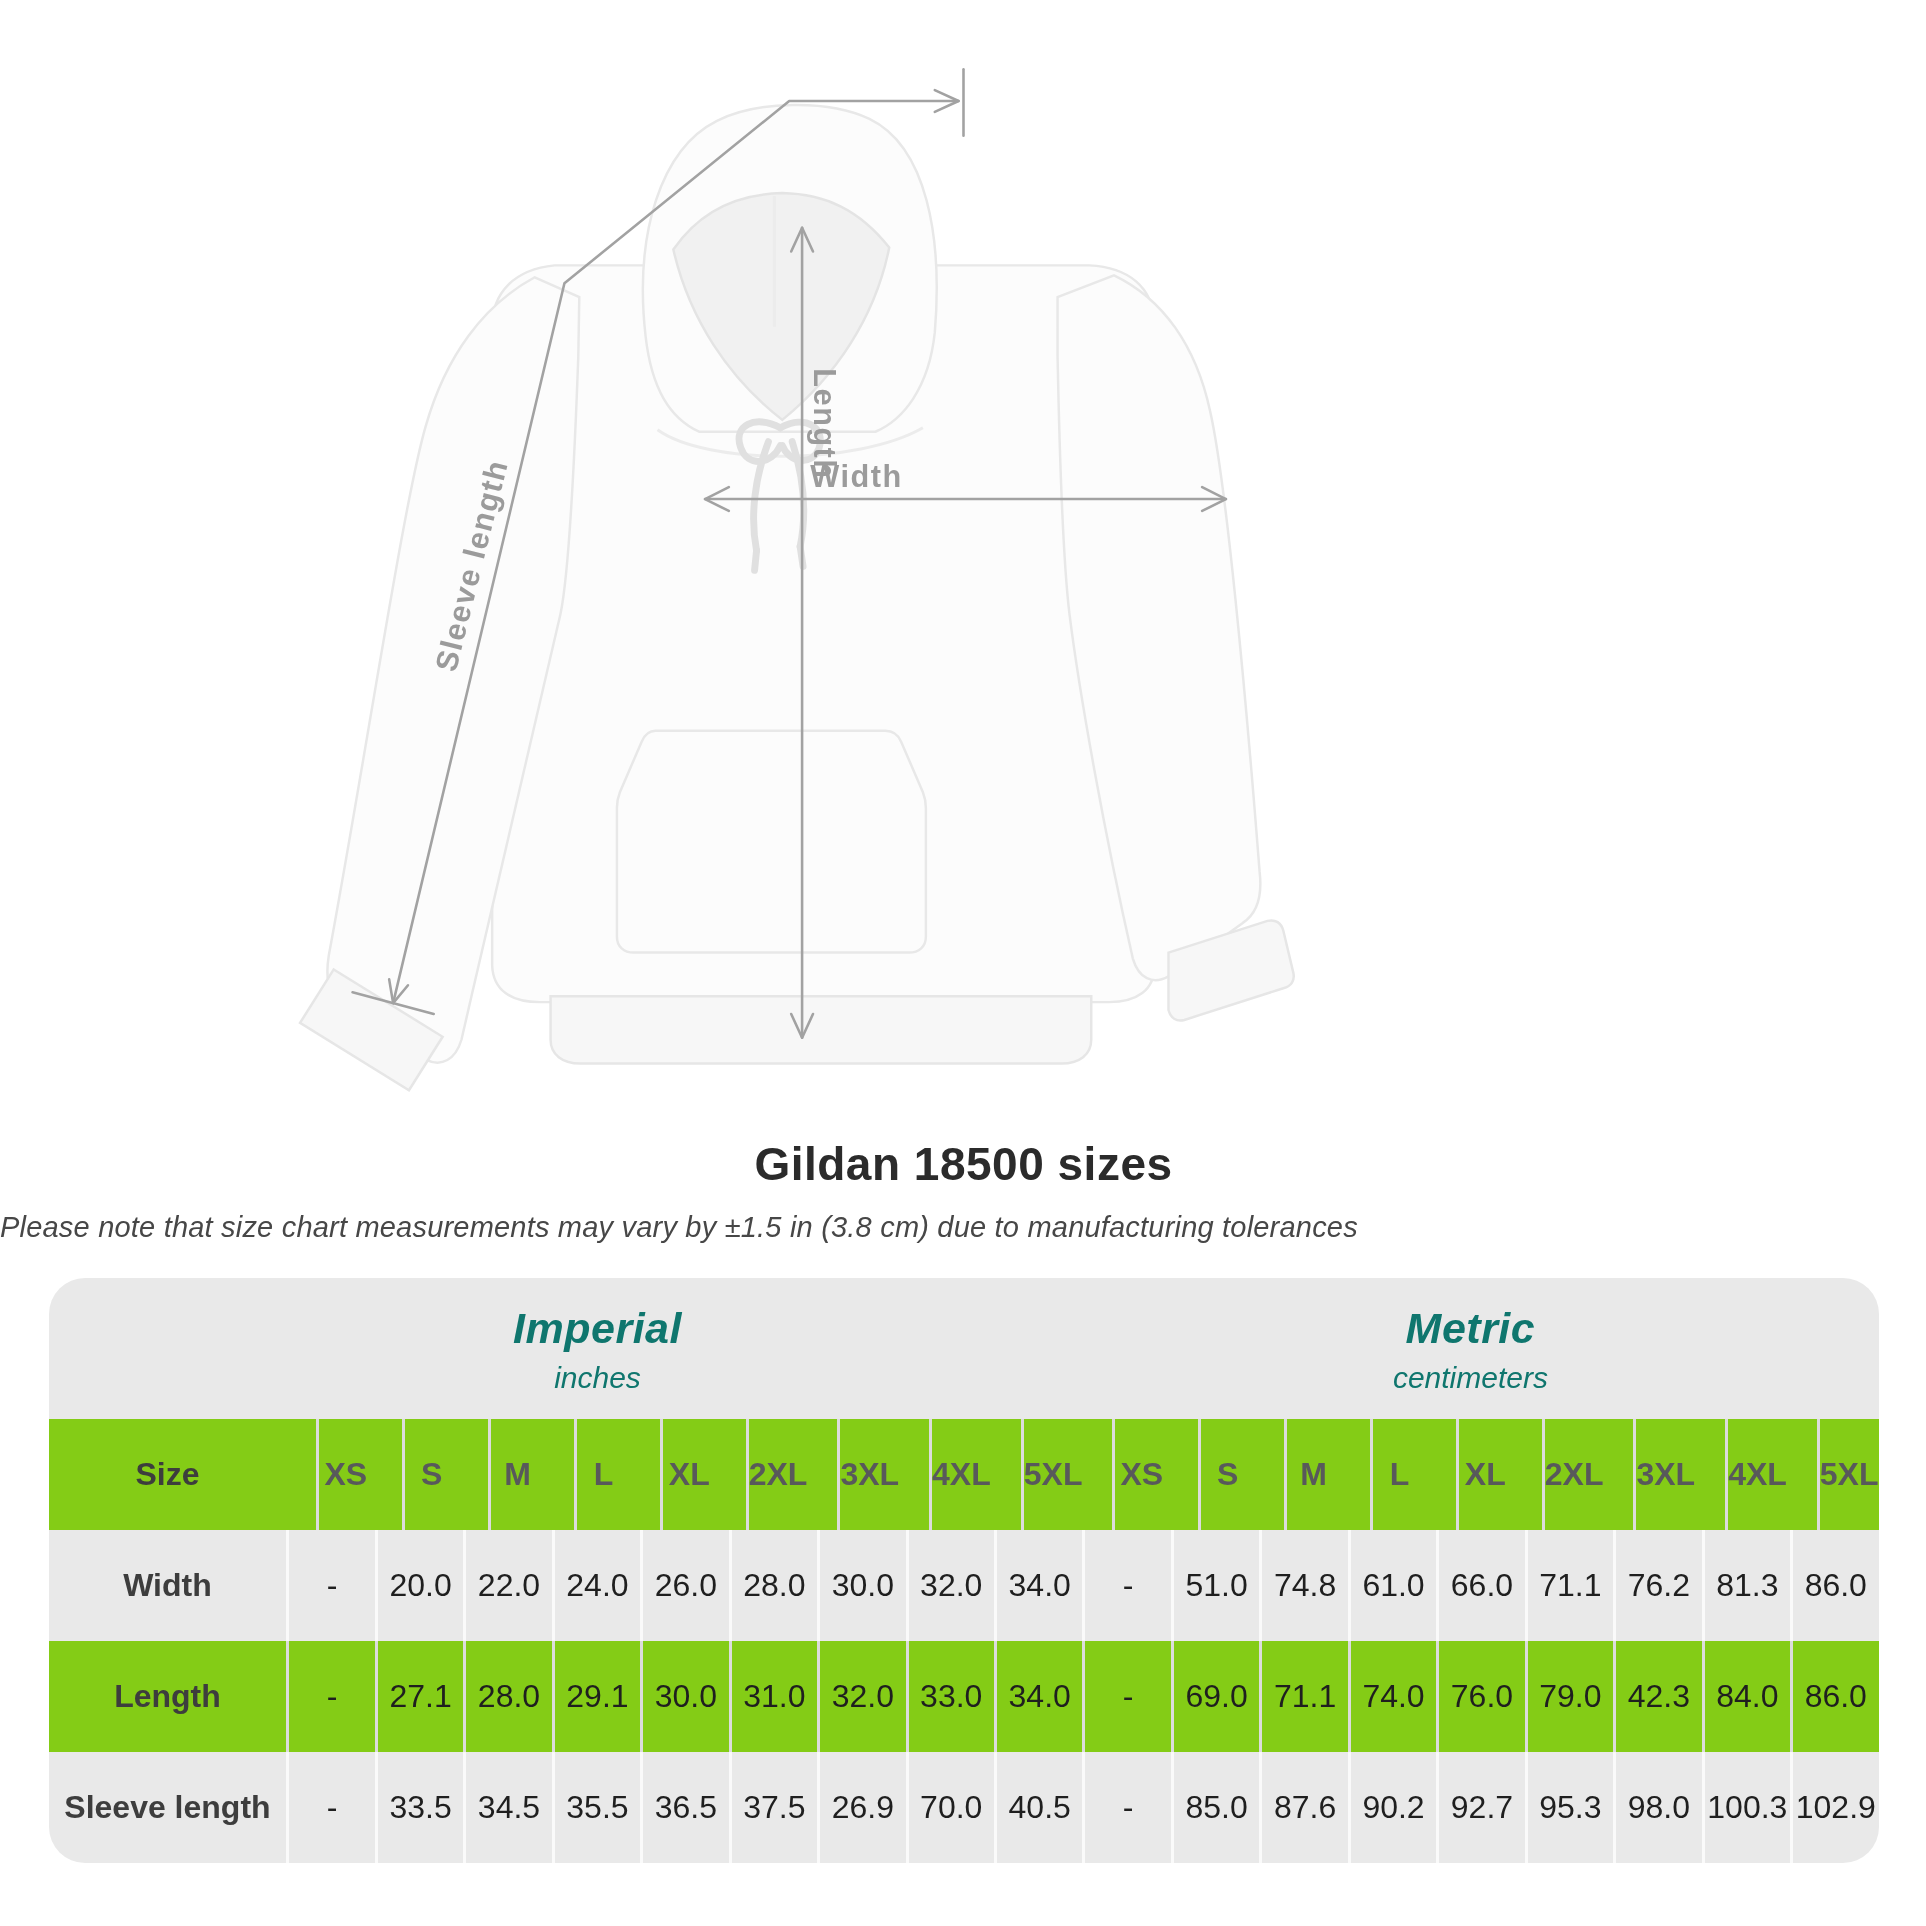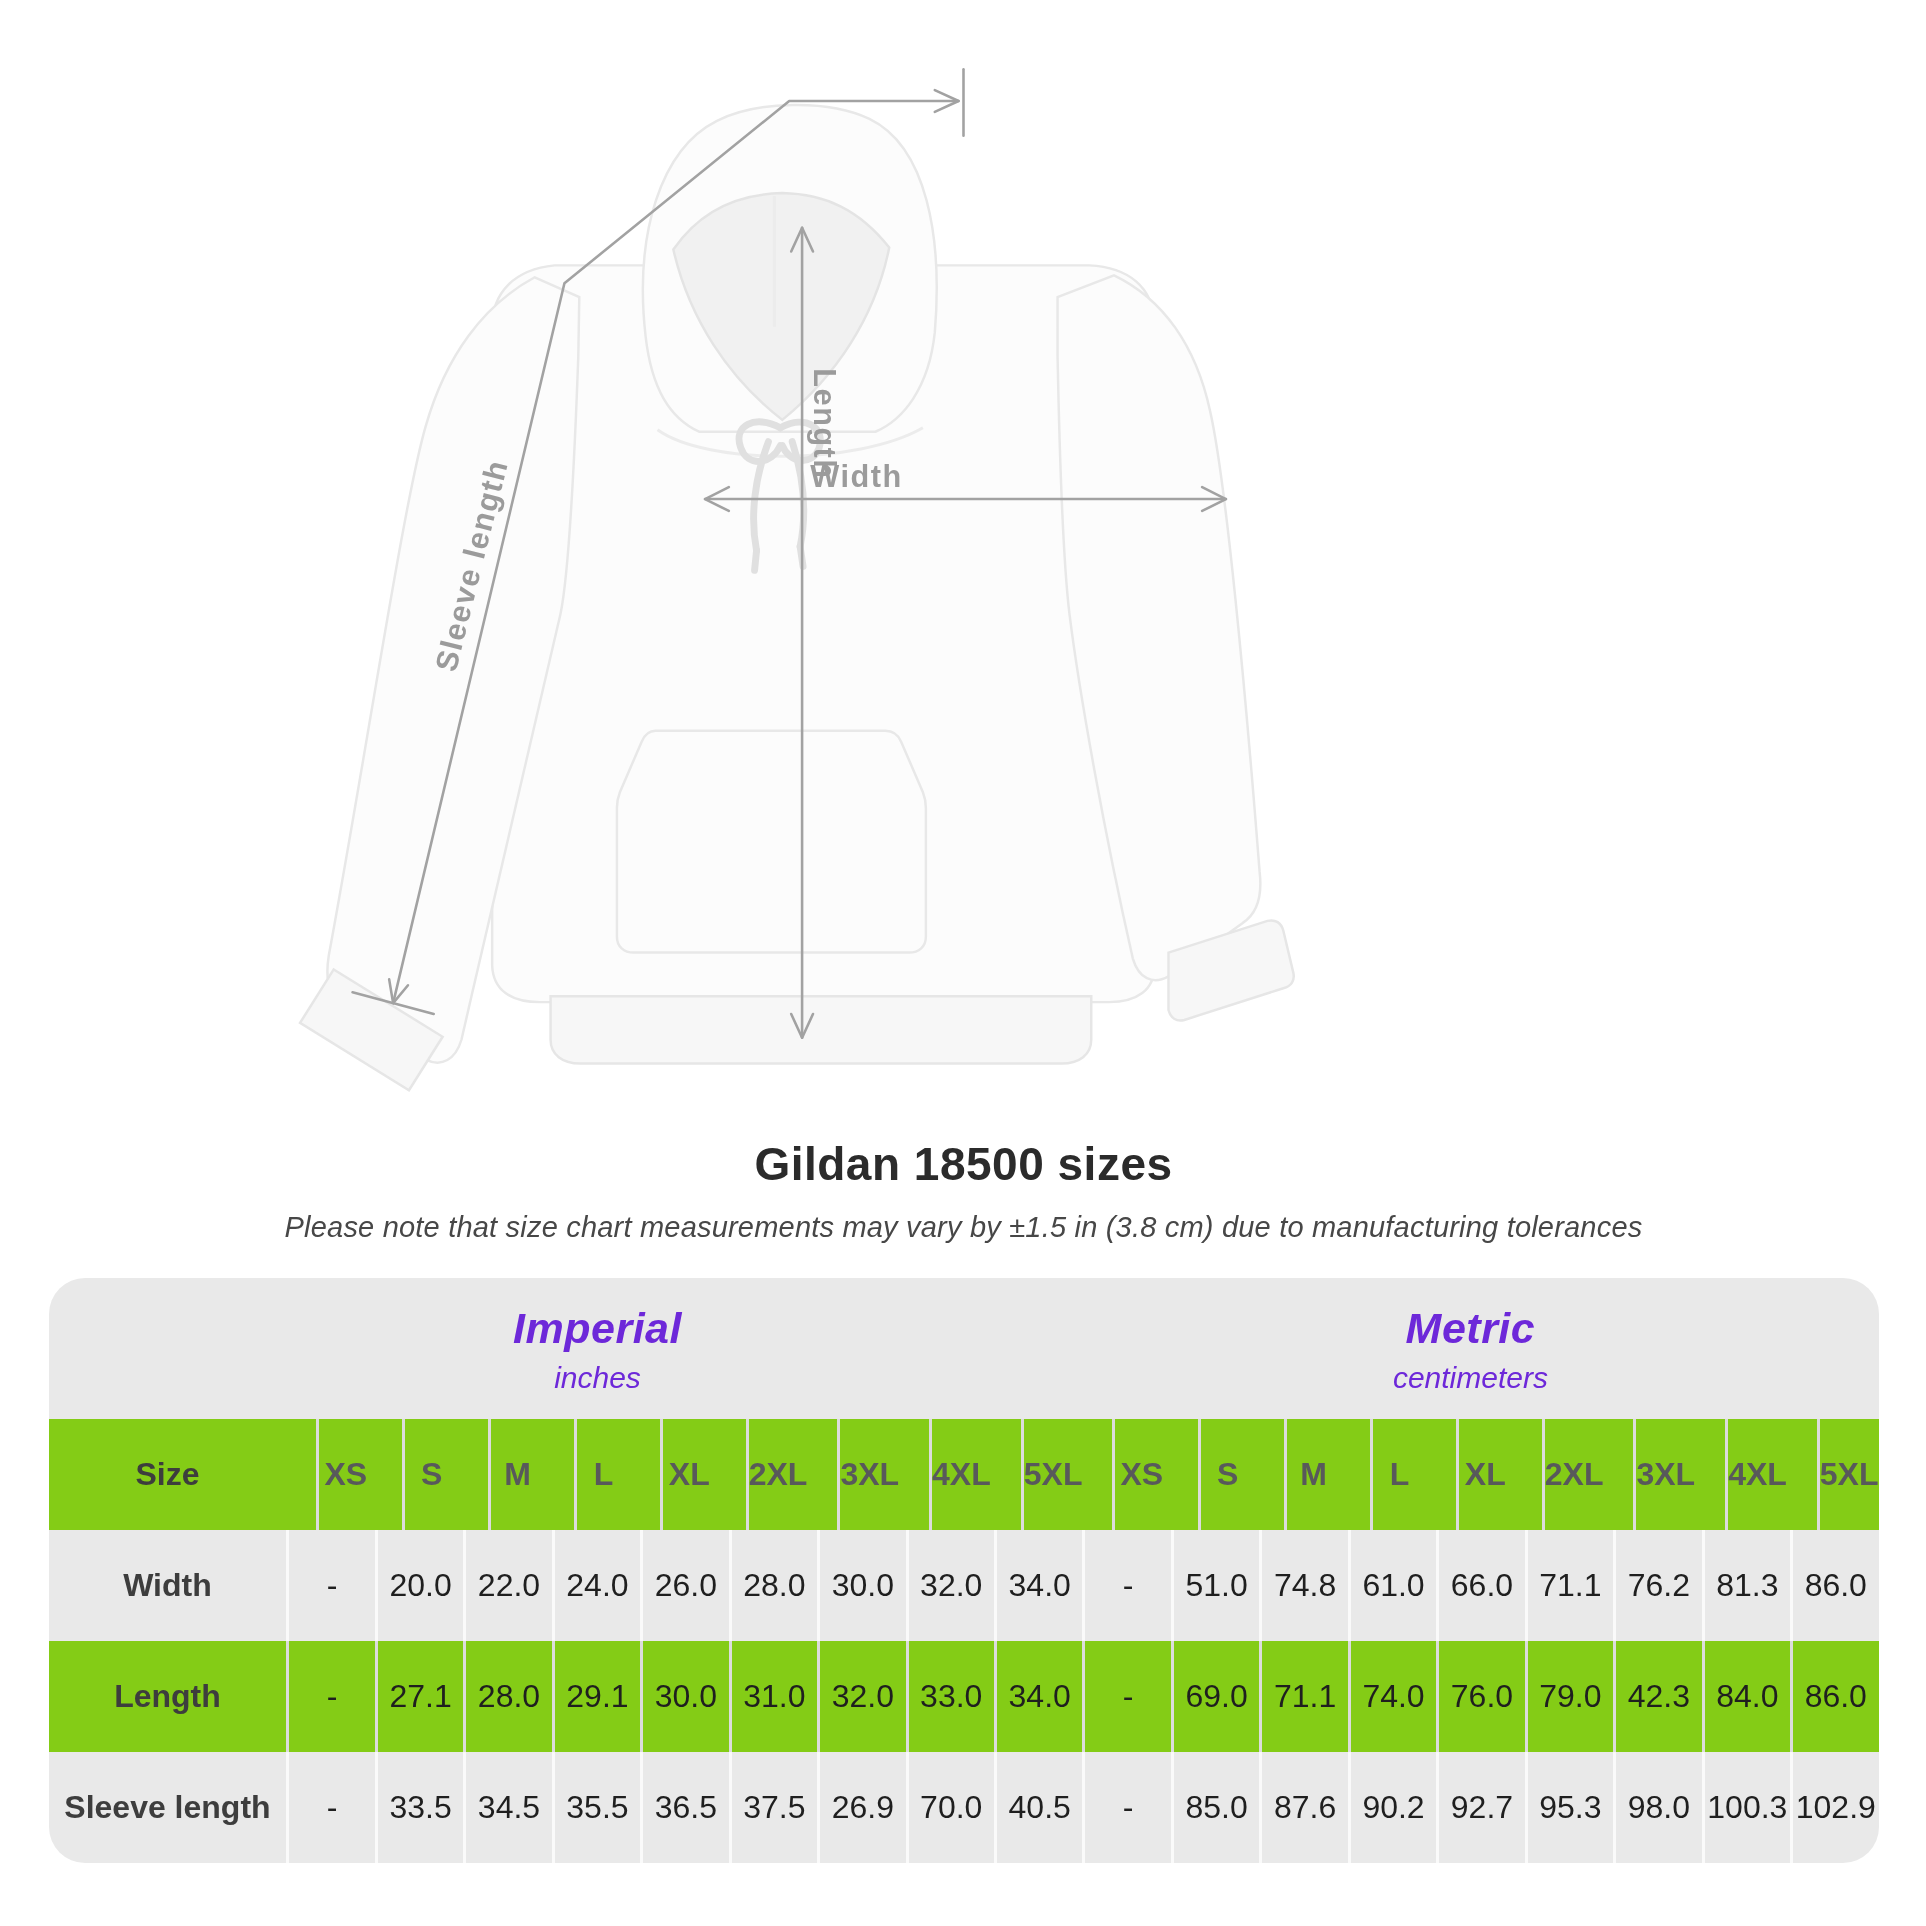--- a/index.html
+++ b/index.html
@@ -21,33 +21,33 @@
   .string{fill:none;stroke:#e0e0e0;stroke-width:7;stroke-linecap:round;}
   .mline{fill:none;stroke:#a2a2a2;stroke-width:2.6;stroke-linecap:round;stroke-linejoin:round;}
   .mtext{fill:#9b9b9b;font-size:31px;font-weight:bold;letter-spacing:1.5px;}
 
   
   .page-title{
     margin:22px 0 0 0;text-align:center;
     font-size:46px;font-weight:bold;color:#2b2b2b;letter-spacing:0.5px;
   }
   .subtitle{
-    margin:20px 0 0 0;text-align:center;
+    margin:20px 0 0 0;
     font-size:29px;font-style:italic;color:#474747;letter-spacing:0.2px;
   }
 
   
   .size-table{
     width:1830px;margin:34px auto 0 auto;
     border-radius:36px;overflow:hidden;background:#fff;
   }
   .band{position:relative;height:141px;background:#e9e9e9;}
   .band-group{
     position:absolute;top:50%;transform:translate(-50%,-50%);
-    display:flex;flex-direction:column;align-items:center;gap:8px;color:#6d28d9;
+    display:flex;flex-direction:column;align-items:center;gap:8px;color:#0f766e;
   }
   .band-group.imperial{left:30%;}
   .band-group.metric{left:77.7%;}
   .band-label{font-size:43px;font-weight:bold;font-style:italic;letter-spacing:0.5px;}
   .band-sub{font-size:30px;font-style:italic;}
 
   .t-row{
     display:grid;grid-template-columns:13% repeat(18,1fr);
     height:111px;background:#84cc16;
   }

